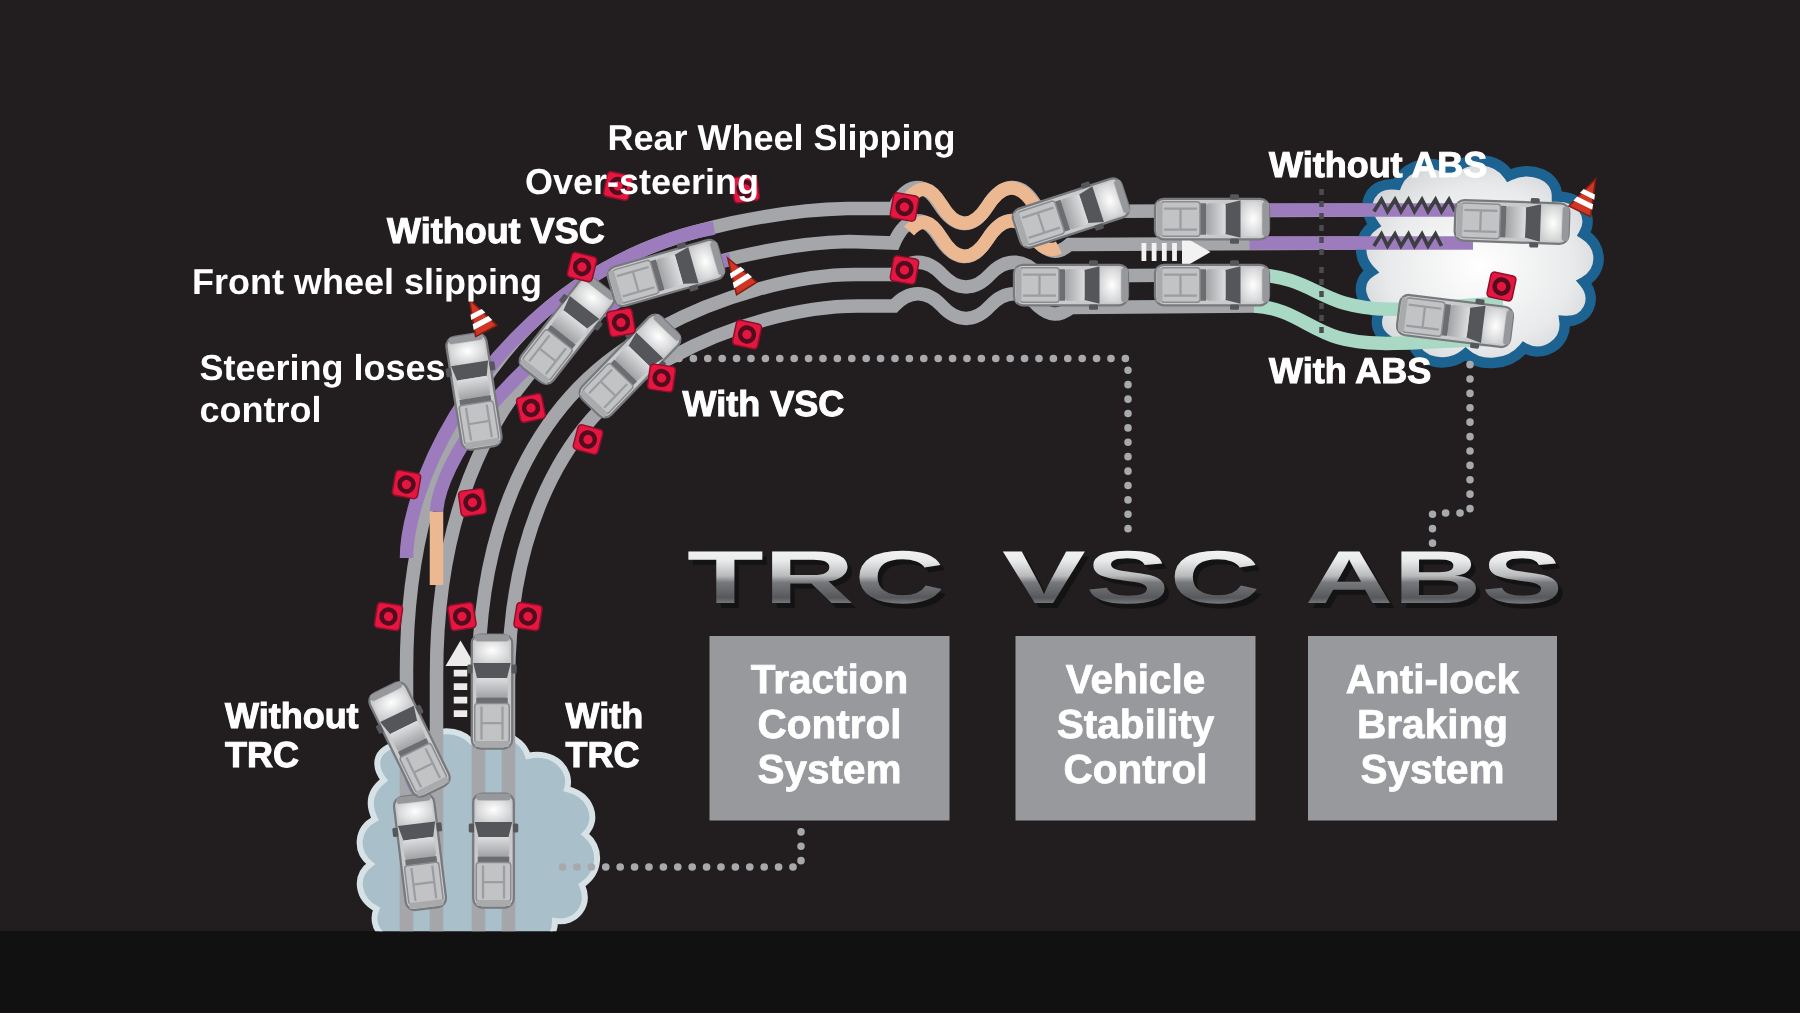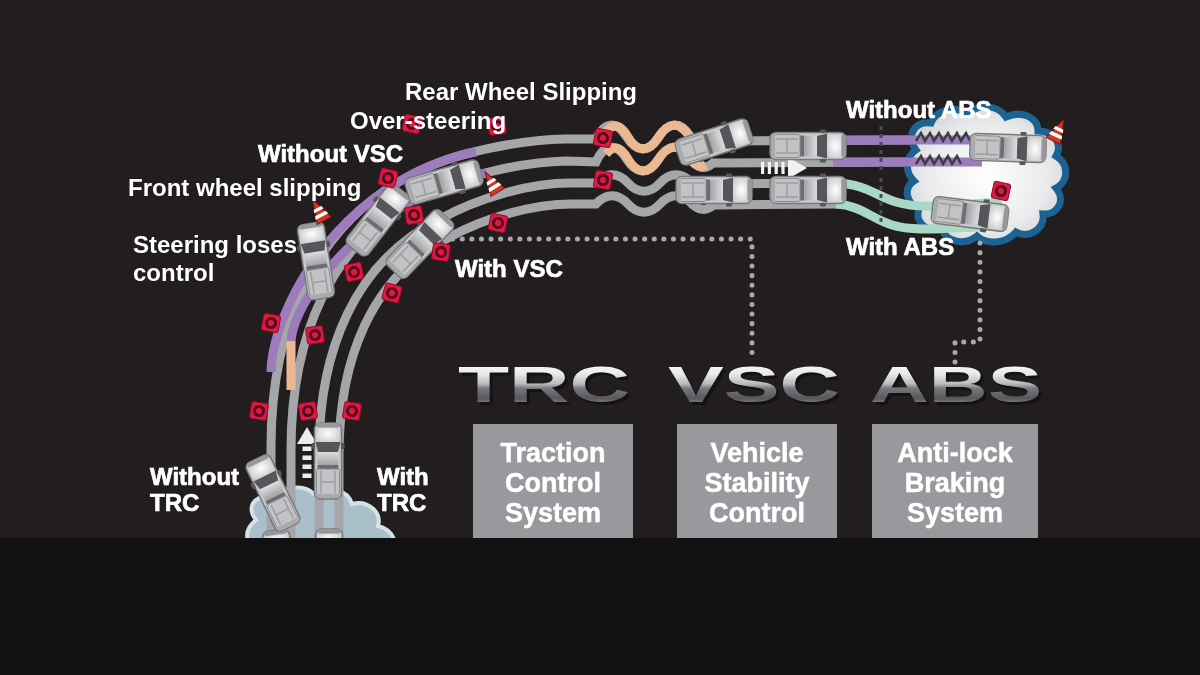--- a/index.html
+++ b/index.html
@@ -1,16 +1,16 @@
 <!DOCTYPE html>
 <html><head>
 <meta charset="utf-8">
 <style>
   html,body{margin:0;padding:0;background:#111;}
-  .stage{position:relative;width:1200px;height:538px;background:#221e1f;overflow:hidden;
+  .stage{position:relative;width:1200px;height:621px;background:#221e1f;overflow:hidden;
          font-family:"Liberation Sans",sans-serif;}
   svg{display:block;}
   text{font-family:"Liberation Sans",sans-serif;}
   .lbl{fill:#ffffff;font-size:24px;font-weight:bold;}
   .lbl-heavy{fill:#ffffff;font-size:24px;font-weight:bold;paint-order:stroke;stroke:#ffffff;stroke-width:0.7px;}
   .box-line{fill:#ffffff;font-size:27px;font-weight:bold;text-anchor:middle;paint-order:stroke;stroke:#ffffff;stroke-width:0.5px;}
   .chrome-word{font-size:50px;font-weight:bold;fill:url(#chromeG);}
   .chrome-shadow{font-size:50px;font-weight:bold;fill:#0c0c0c;opacity:0.6;}
   .track{stroke:#a4a6a9;stroke-width:9;fill:none;}
   .purple{stroke:#9d7cbd;stroke-width:9;fill:none;}

